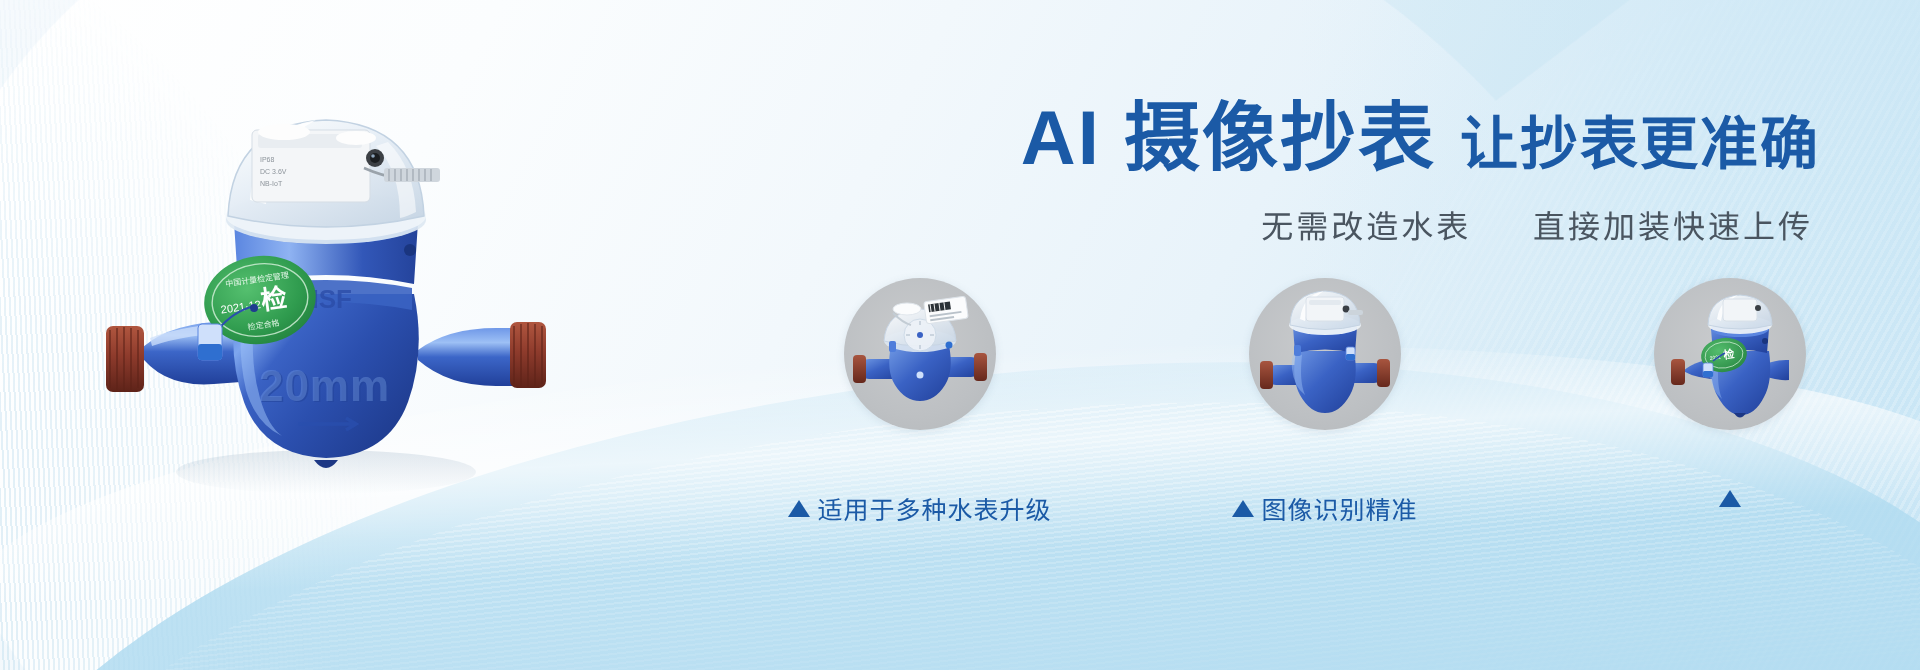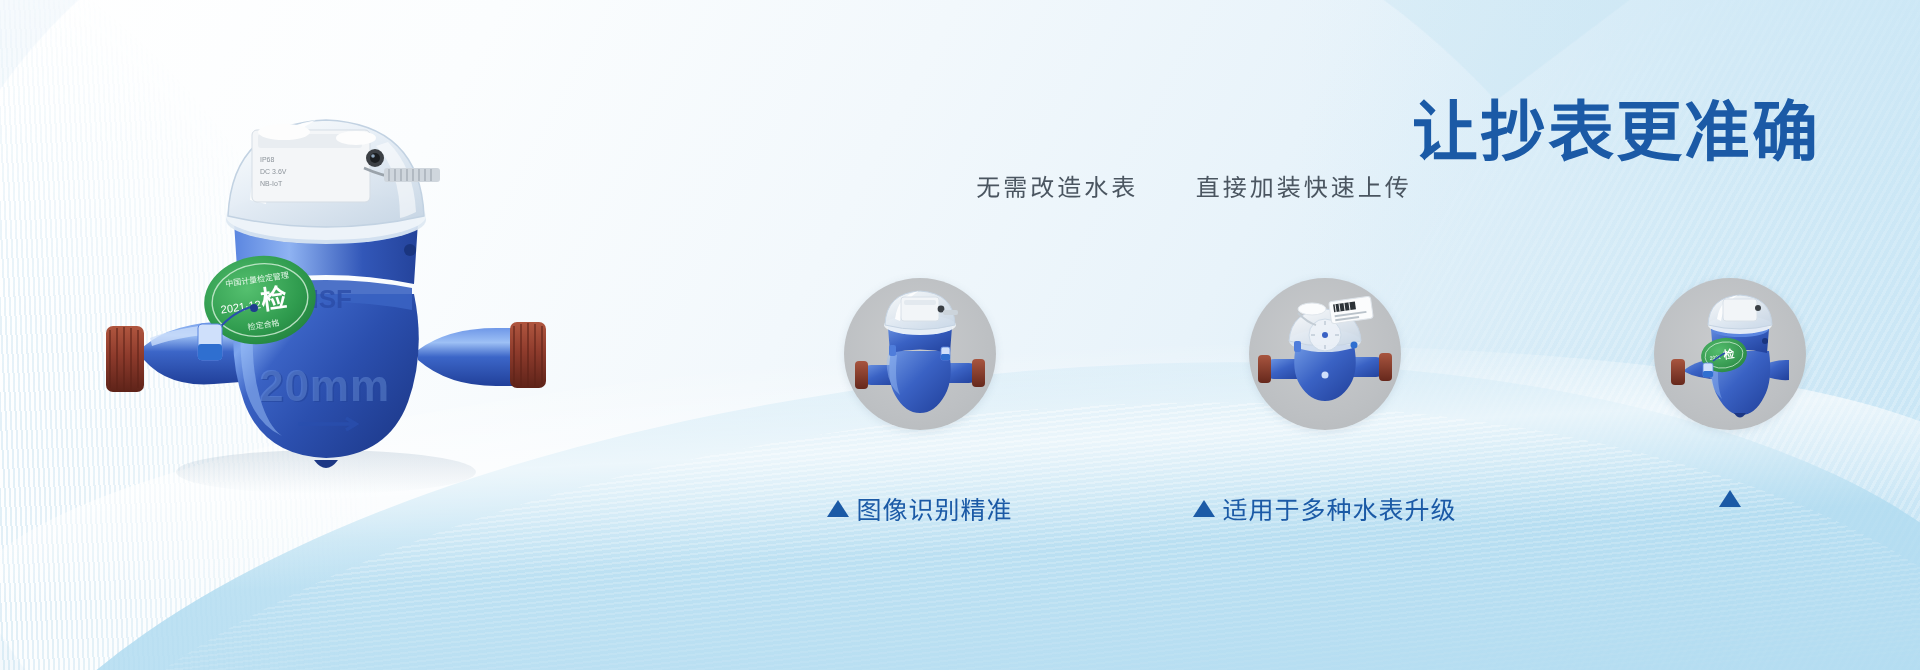--- a/index.html
+++ b/index.html
@@ -143,32 +143,33 @@
     padding-right: 45px;
   }
   .headline .h-main {
     font-size: 76px;
     font-weight: 700;
     color: #1b5aa6;
     letter-spacing: 2px;
     line-height: 1.06;
   }
   .headline .h-sub {
-    font-size: 66px;
+    font-size: 58px;
     font-weight: 700;
     color: #1b5aa6;
     letter-spacing: 2px;
-    margin-left: 18px;
+    margin-left: 24px;
     line-height: 1.06;
     font-family: Liberation Serif, serif;
   }
   .subhead {
-    text-align: center;
+    margin-top: 22px;
+    text-align: right;
     padding-right: 52px;
-    font-size: 24px;
+    font-size: 32px;
     color: #4a5560;
     letter-spacing: 3px;
     white-space: nowrap;
   }
   .subhead .gap { display: inline-block; width: 38px; }
 
   
   .features {
     position: absolute;
     left: 770px;
@@ -351,80 +352,31 @@
 
       <path d="M130 258 q14 -18 36 -24" stroke="#2a4fae" stroke-width="2" fill="none"></path>
       <rect x="110" y="252" width="24" height="36" rx="4" fill="#cfe0fb" stroke="#5b86e0"></rect>
       <rect x="110" y="272" width="24" height="16" rx="3" fill="#2f6fd0"></rect>
       <circle cx="166" cy="236" r="4" fill="#1f3c8f"></circle>
     </svg>
   </div>
 
   <div class="copy">
     <div class="headline">
+      <span class="h-main">AI 摄像抄表</span>
       <span class="h-sub">让抄表更准确</span>
     </div>
     <div class="subhead">
       <span>无需改造水表</span>
       <span class="gap"></span>
       <span>直接加装快速上传</span>
     </div>
   </div>
 
   <div class="features">
-
-    <div class="feature">
-      <div class="thumb-wrap">
-        <svg class="thumb-svg" viewBox="0 0 150 150" xmlns="http://www.w3.org/2000/svg">
-          <defs>
-            <linearGradient id="t1b" x1="0" y1="0" x2="1" y2="1">
-              <stop offset="0" stop-color="#6d95e2"></stop>
-              <stop offset="0.45" stop-color="#3a62c4"></stop>
-              <stop offset="1" stop-color="#21409a"></stop>
-            </linearGradient>
-            <linearGradient id="t1d" x1="0" y1="0" x2="0.8" y2="1">
-              <stop offset="0" stop-color="#fbfdfe" stop-opacity="0.95"></stop>
-              <stop offset="1" stop-color="#cbd9e8" stop-opacity="0.9"></stop>
-            </linearGradient>
-            <linearGradient id="t1t" x1="0" y1="0" x2="0" y2="1">
-              <stop offset="0" stop-color="#a8553f"></stop>
-              <stop offset="1" stop-color="#66281c"></stop>
-            </linearGradient>
-          </defs>
-
-          <rect x="18" y="86" width="40" height="20" rx="8" fill="url(#t1b)"></rect>
-          <rect x="92" y="84" width="40" height="20" rx="8" fill="url(#t1b)"></rect>
-          <rect x="10" y="82" width="13" height="28" rx="4" fill="url(#t1t)"></rect>
-          <rect x="127" y="80" width="13" height="28" rx="4" fill="url(#t1t)"></rect>
-
-          <path d="M46 72 q-5 28 4 44 q10 18 25 18 q15 0 25 -18 q9 -16 4 -44 z" fill="url(#t1b)"></path>
-          <path d="M52 76 q-3 26 3 40 q-11 -8 -13 -26 q-1 -10 2 -16 z" fill="#9ec1f7" opacity="0.45"></path>
-
-          <path d="M43 48 q32 -8 64 0 l-2 26 q-30 -7 -60 0 z" fill="url(#t1b)"></path>
-          <ellipse cx="75" cy="48" rx="32" ry="8" fill="#5b86e0"></ellipse>
-
-          <ellipse cx="75" cy="46" rx="36" ry="10" fill="#eef3f8" opacity="0.95"></ellipse>
-          <path d="M40 46 q1 -32 35 -34 q34 2 35 34 q-35 9 -70 0 z" fill="url(#t1d)" stroke="#c5d3e2"></path>
-          <path d="M50 40 q3 -24 24 -28 q-16 9 -19 30 z" fill="#fff" opacity="0.85"></path>
-
-          <rect x="56" y="18" width="38" height="24" rx="3" fill="#f2f5f8" stroke="#d8e0e8"></rect>
-          <rect x="59" y="21" width="32" height="5" rx="2" fill="#e3e9ef"></rect>
-          <circle cx="96" cy="30" r="3.4" fill="#3a3f45"></circle>
-          <rect x="98" y="31" width="15" height="5" rx="2" fill="#ccd4db"></rect>
-
-          <rect x="96" y="68" width="9" height="13" rx="2" fill="#cfe0fb" stroke="#5b86e0" stroke-width="0.8"></rect>
-          <rect x="96" y="75" width="9" height="6" rx="1.5" fill="#2f6fd0"></rect>
-          <rect x="44" y="66" width="7" height="11" rx="2" fill="#4f7ddb"></rect>
-        </svg>
-      </div>
-      <div class="feature-caption">
-        <span class="tri"></span>
-        <span>图像识别精准</span>
-      </div>
-    </div>
 
     <div class="feature">
       <div class="thumb-wrap">
         <svg class="thumb-svg" viewBox="0 0 150 150" xmlns="http://www.w3.org/2000/svg">
           <defs>
             <linearGradient id="t2b" x1="0" y1="0" x2="1" y2="1">
               <stop offset="0" stop-color="#7099e4"></stop>
               <stop offset="0.45" stop-color="#3a62c4"></stop>
               <stop offset="1" stop-color="#21409a"></stop>
             </linearGradient>
@@ -478,20 +430,70 @@
       <div class="feature-caption">
         <span class="tri"></span>
         <span>适用于多种水表升级</span>
       </div>
     </div>
 
     <div class="feature">
       <div class="thumb-wrap">
         <svg class="thumb-svg" viewBox="0 0 150 150" xmlns="http://www.w3.org/2000/svg">
           <defs>
+            <linearGradient id="t1b" x1="0" y1="0" x2="1" y2="1">
+              <stop offset="0" stop-color="#6d95e2"></stop>
+              <stop offset="0.45" stop-color="#3a62c4"></stop>
+              <stop offset="1" stop-color="#21409a"></stop>
+            </linearGradient>
+            <linearGradient id="t1d" x1="0" y1="0" x2="0.8" y2="1">
+              <stop offset="0" stop-color="#fbfdfe" stop-opacity="0.95"></stop>
+              <stop offset="1" stop-color="#cbd9e8" stop-opacity="0.9"></stop>
+            </linearGradient>
+            <linearGradient id="t1t" x1="0" y1="0" x2="0" y2="1">
+              <stop offset="0" stop-color="#a8553f"></stop>
+              <stop offset="1" stop-color="#66281c"></stop>
+            </linearGradient>
+          </defs>
+
+          <rect x="18" y="86" width="40" height="20" rx="8" fill="url(#t1b)"></rect>
+          <rect x="92" y="84" width="40" height="20" rx="8" fill="url(#t1b)"></rect>
+          <rect x="10" y="82" width="13" height="28" rx="4" fill="url(#t1t)"></rect>
+          <rect x="127" y="80" width="13" height="28" rx="4" fill="url(#t1t)"></rect>
+
+          <path d="M46 72 q-5 28 4 44 q10 18 25 18 q15 0 25 -18 q9 -16 4 -44 z" fill="url(#t1b)"></path>
+          <path d="M52 76 q-3 26 3 40 q-11 -8 -13 -26 q-1 -10 2 -16 z" fill="#9ec1f7" opacity="0.45"></path>
+
+          <path d="M43 48 q32 -8 64 0 l-2 26 q-30 -7 -60 0 z" fill="url(#t1b)"></path>
+          <ellipse cx="75" cy="48" rx="32" ry="8" fill="#5b86e0"></ellipse>
+
+          <ellipse cx="75" cy="46" rx="36" ry="10" fill="#eef3f8" opacity="0.95"></ellipse>
+          <path d="M40 46 q1 -32 35 -34 q34 2 35 34 q-35 9 -70 0 z" fill="url(#t1d)" stroke="#c5d3e2"></path>
+          <path d="M50 40 q3 -24 24 -28 q-16 9 -19 30 z" fill="#fff" opacity="0.85"></path>
+
+          <rect x="56" y="18" width="38" height="24" rx="3" fill="#f2f5f8" stroke="#d8e0e8"></rect>
+          <rect x="59" y="21" width="32" height="5" rx="2" fill="#e3e9ef"></rect>
+          <circle cx="96" cy="30" r="3.4" fill="#3a3f45"></circle>
+          <rect x="98" y="31" width="15" height="5" rx="2" fill="#ccd4db"></rect>
+
+          <rect x="96" y="68" width="9" height="13" rx="2" fill="#cfe0fb" stroke="#5b86e0" stroke-width="0.8"></rect>
+          <rect x="96" y="75" width="9" height="6" rx="1.5" fill="#2f6fd0"></rect>
+          <rect x="44" y="66" width="7" height="11" rx="2" fill="#4f7ddb"></rect>
+        </svg>
+      </div>
+      <div class="feature-caption">
+        <span class="tri"></span>
+        <span>图像识别精准</span>
+      </div>
+    </div>
+
+    <div class="feature">
+      <div class="thumb-wrap">
+        <svg class="thumb-svg" viewBox="0 0 150 150" xmlns="http://www.w3.org/2000/svg">
+          <defs>
             <linearGradient id="t3b" x1="0" y1="0" x2="1" y2="1">
               <stop offset="0" stop-color="#6d95e2"></stop>
               <stop offset="0.45" stop-color="#3a62c4"></stop>
               <stop offset="1" stop-color="#21409a"></stop>
             </linearGradient>
             <linearGradient id="t3d" x1="0" y1="0" x2="0.8" y2="1">
               <stop offset="0" stop-color="#fbfdfe" stop-opacity="0.95"></stop>
               <stop offset="1" stop-color="#cbd9e8" stop-opacity="0.9"></stop>
             </linearGradient>
             <linearGradient id="t3t" x1="0" y1="0" x2="0" y2="1">

